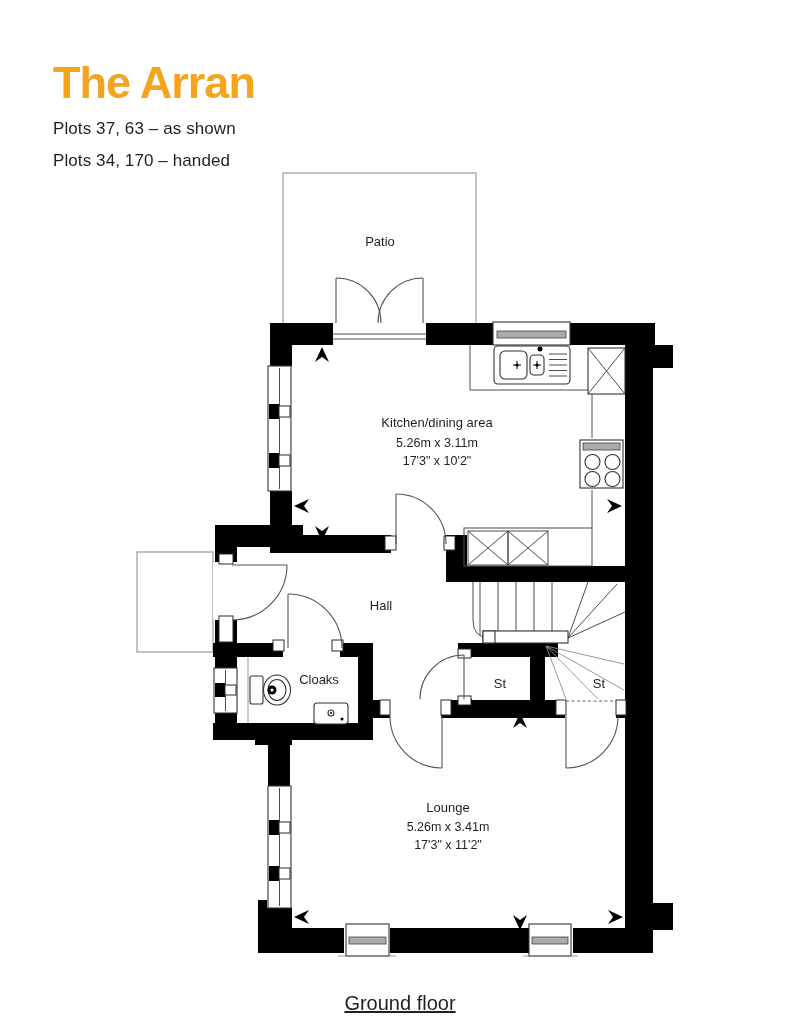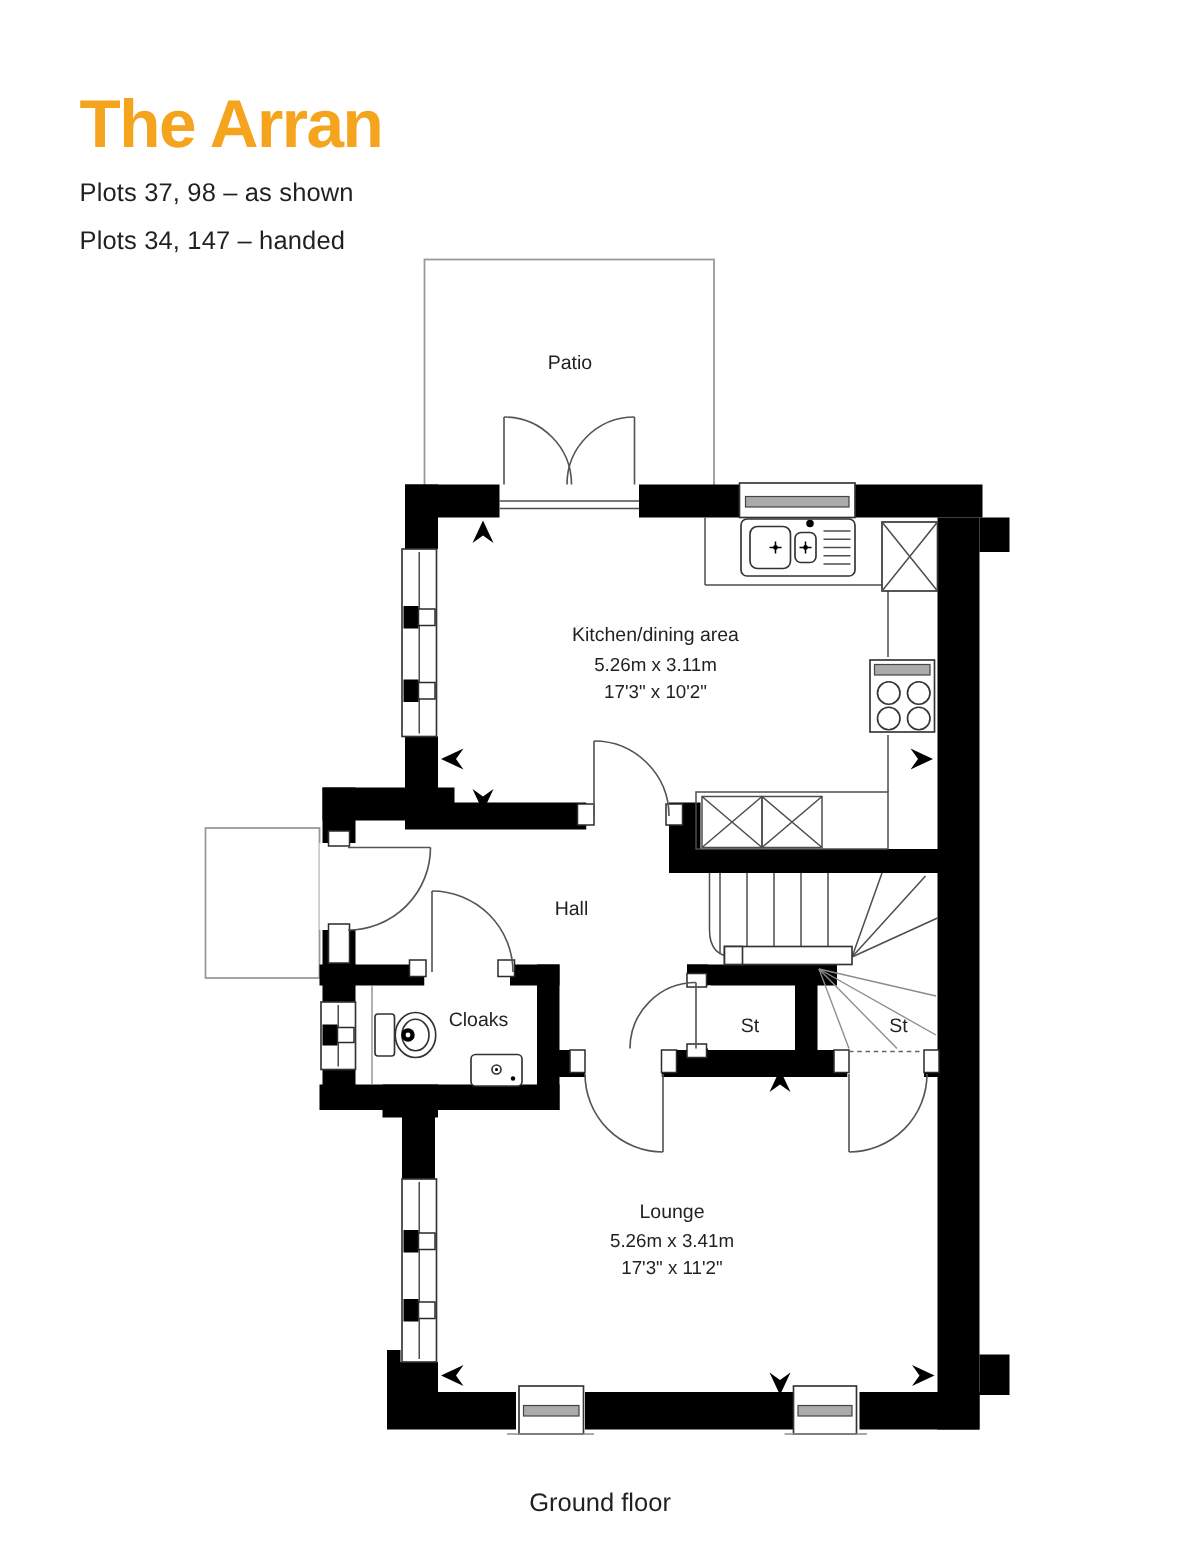--- a/index.html
+++ b/index.html
@@ -1,41 +1,41 @@
 <!DOCTYPE html>
 <html><head>
 <meta charset="utf-8">
 <style>
   html,body{margin:0;padding:0;background:#ffffff;}
   body{width:800px;height:1036px;position:relative;font-family:"Liberation Sans",sans-serif;color:#231F20;}
   .header{position:absolute;left:53px;top:40px;margin-top:20px;}
   .header h1{margin:0 0 14px 0;font-size:45px;line-height:1.0;font-weight:bold;letter-spacing:-1px;color:#F5A41E;}
   .plots{font-size:17px;letter-spacing:.1px;margin-bottom:12px;color:#231F20;}
-  .caption{position:absolute;left:0;top:992px;width:800px;text-align:center;font-size:17px;color:#231F20;}
+  .caption{position:absolute;left:0;top:992px;width:800px;text-align:center;font-size:20px;color:#231F20;text-decoration:underline;}
   svg{position:absolute;left:0;top:0;}
   svg text{fill:#231F20;font-family:"Liberation Sans",sans-serif;}
   .lbl{font-size:13px;}
   .dim{font-size:12.5px;}
   .wall{fill:#000000;}
   .open{fill:#ffffff;}
   .fx{fill:#ffffff;stroke:#333333;stroke-width:1.1;}
   .ln{fill:none;stroke:#4d4d4d;stroke-width:1;}
   .thin{fill:none;stroke:#8c8c8c;stroke-width:0.9;}
   .door{fill:none;stroke:#555555;stroke-width:1.1;}
   .jamb{fill:#ffffff;stroke:#2b2b2b;stroke-width:1;}
   .arrow{fill:#000000;}
   .band{fill:#ababab;stroke:#444444;stroke-width:0.8;}
 </style>
 </head>
 <body>
 
 <div class="header">
   <h1>The Arran</h1>
-  <div class="plots">Plots 37, 98 – as shown</div>
-  <div class="plots">Plots 34, 147 – handed</div>
+  <div class="plots">Plots 37, 63 – as shown</div>
+  <div class="plots">Plots 34, 170 – handed</div>
 </div>
 
 <svg width="800" height="1036" viewBox="0 0 800 1036">
 
   <g>
     <rect x="283" y="173" width="193" height="151" fill="#ffffff" stroke="#999999" stroke-width="1.2"></rect>
   </g>
   <g>
     <rect x="137" y="552" width="76" height="100" fill="#ffffff" stroke="#999999" stroke-width="1.2"></rect>
   </g>

